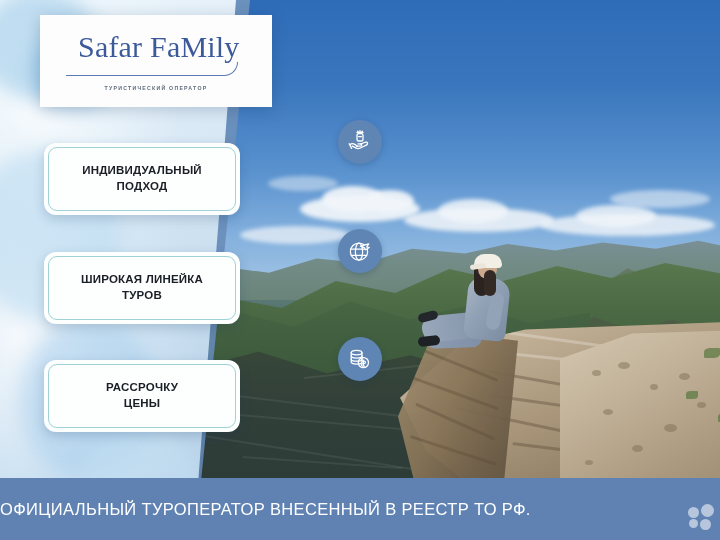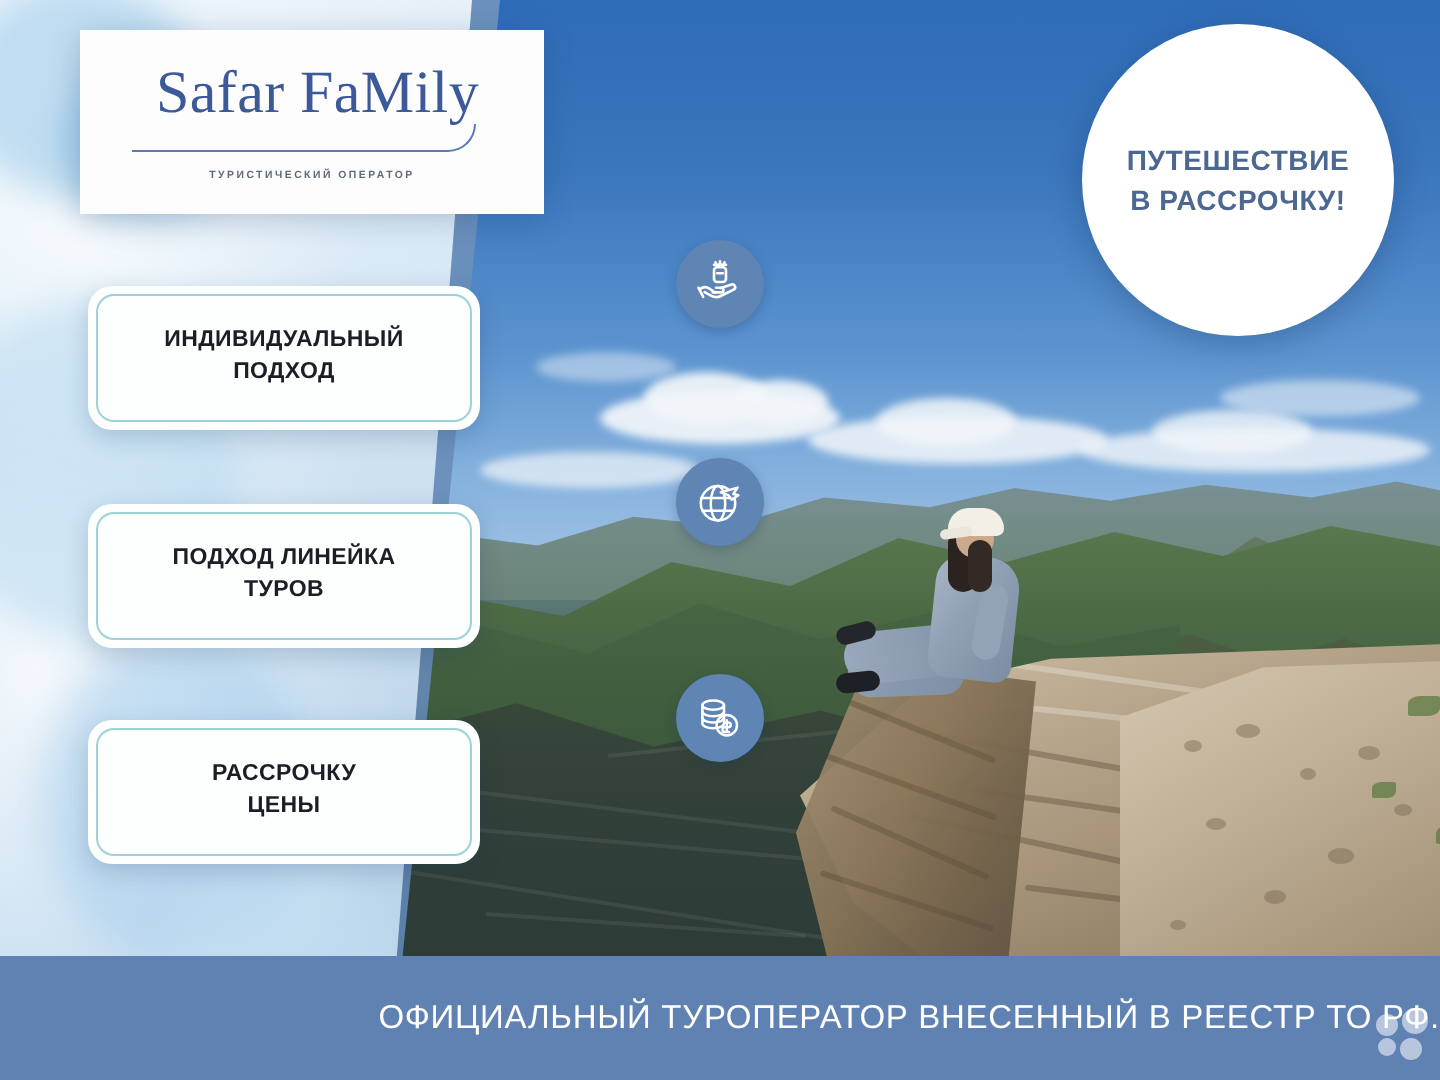--- a/index.html
+++ b/index.html
@@ -207,21 +207,21 @@
   }
   .badge .btxt {
     font-size:14px; font-weight:700; color:#4d6890; line-height:1.45; letter-spacing:.3px;
     white-space:pre-line;
   }
 
   
   .bottombar {
     position:absolute; left:0; bottom:0; width:720px; height:62px;
     background:#5f82b3;
-    display:flex; align-items:center; justify-content:flex-end;
+    display:flex; align-items:center; justify-content:flex-start;
   }
   .bottombar .btext {
     font-size:16.5px; color:#ffffff; letter-spacing:.35px; font-weight:400; white-space:nowrap;
   }
 
   
   .avito {
     position:absolute; right:6px; bottom:6px; height:34px;
     display:flex; align-items:center; gap:4px; opacity:.55; pointer-events:none;
   }
@@ -339,21 +339,21 @@
       <path d="M11.6 7.6 h2.8"></path>
       <path d="M3 15.6 c1.6-1.4 3.4-1.2 4.8-.2 l2.6 1.8"></path>
       <path d="M9.4 17.2 h4.2 a1.15 1.15 0 0 0 0-2.3 h-2.6"></path>
       <path d="M13.4 15 l5.4-1.8 a1.4 1.4 0 0 1 1 2.6 l-6.4 3.2 c-1.6.8-3.2.7-4.7-.1 l-3.4-1.8"></path>
       <path d="M2.2 14.8 l2.4 4.6"></path>
     </svg>
   </div>
 
   <div class="feature f2">
     <div class="inner"></div>
-    <div class="ftxt">ПОДХОД ЛИНЕЙКА
+    <div class="ftxt">ШИРОКАЯ ЛИНЕЙКА
 ТУРОВ</div>
   </div>
   <div class="ficon fi2">
     <svg width="26" height="26" viewBox="0 0 26 26" fill="none" stroke="#ffffff" stroke-width="1.25" stroke-linecap="round" stroke-linejoin="round">
       <circle cx="12" cy="13.6" r="8.6"></circle>
       <ellipse cx="12" cy="13.6" rx="3.6" ry="8.6"></ellipse>
       <path d="M3.6 11 h16.8 M4.4 17.4 h15.2"></path>
       <path d="M13.4 8.2 l8.4-2.4 -2.2 3.2 2.6 .6 -3.4 2.2 -1.6-2.2 z" fill="#5f85b4" stroke="#ffffff"></path>
     </svg>
   </div>
@@ -367,24 +367,20 @@
     <svg width="26" height="26" viewBox="0 0 26 26" fill="none" stroke="#ffffff" stroke-width="1.25" stroke-linecap="round" stroke-linejoin="round">
       <ellipse cx="9.6" cy="6.6" rx="5.4" ry="2.3"></ellipse>
       <path d="M4.2 6.6 v9.2 c0 1.3 2.4 2.3 5.4 2.3 s5.4-1 5.4-2.3 V6.6"></path>
       <path d="M4.2 9.8 c0 1.3 2.4 2.3 5.4 2.3 s5.4-1 5.4-2.3"></path>
       <path d="M4.2 12.9 c0 1.3 2.4 2.3 5.4 2.3 s5.4-1 5.4-2.3"></path>
       <circle cx="16.4" cy="16.6" r="5.1"></circle>
       <path d="M16.4 14.1 v5 M15.1 15.2 h2.1 a1.2 1.2 0 0 1 0 2.4 h-1.8 a1.2 1.2 0 0 0 0 2.4 h2.1"></path>
     </svg>
   </div>
 
-  <div class="badge">
-    <div class="btxt">ПУТЕШЕСТВИЕ
-В РАССРОЧКУ!</div>
-  </div>
 
   <div class="bottombar">
     <div class="btext">ОФИЦИАЛЬНЫЙ ТУРОПЕРАТОР ВНЕСЕННЫЙ В РЕЕСТР ТО РФ.</div>
   </div>
 
   <div class="avito">
     <div class="dots">
       <span class="dot d1"></span>
         <span class="dot d2"></span>
       <span class="dot d3"></span>

